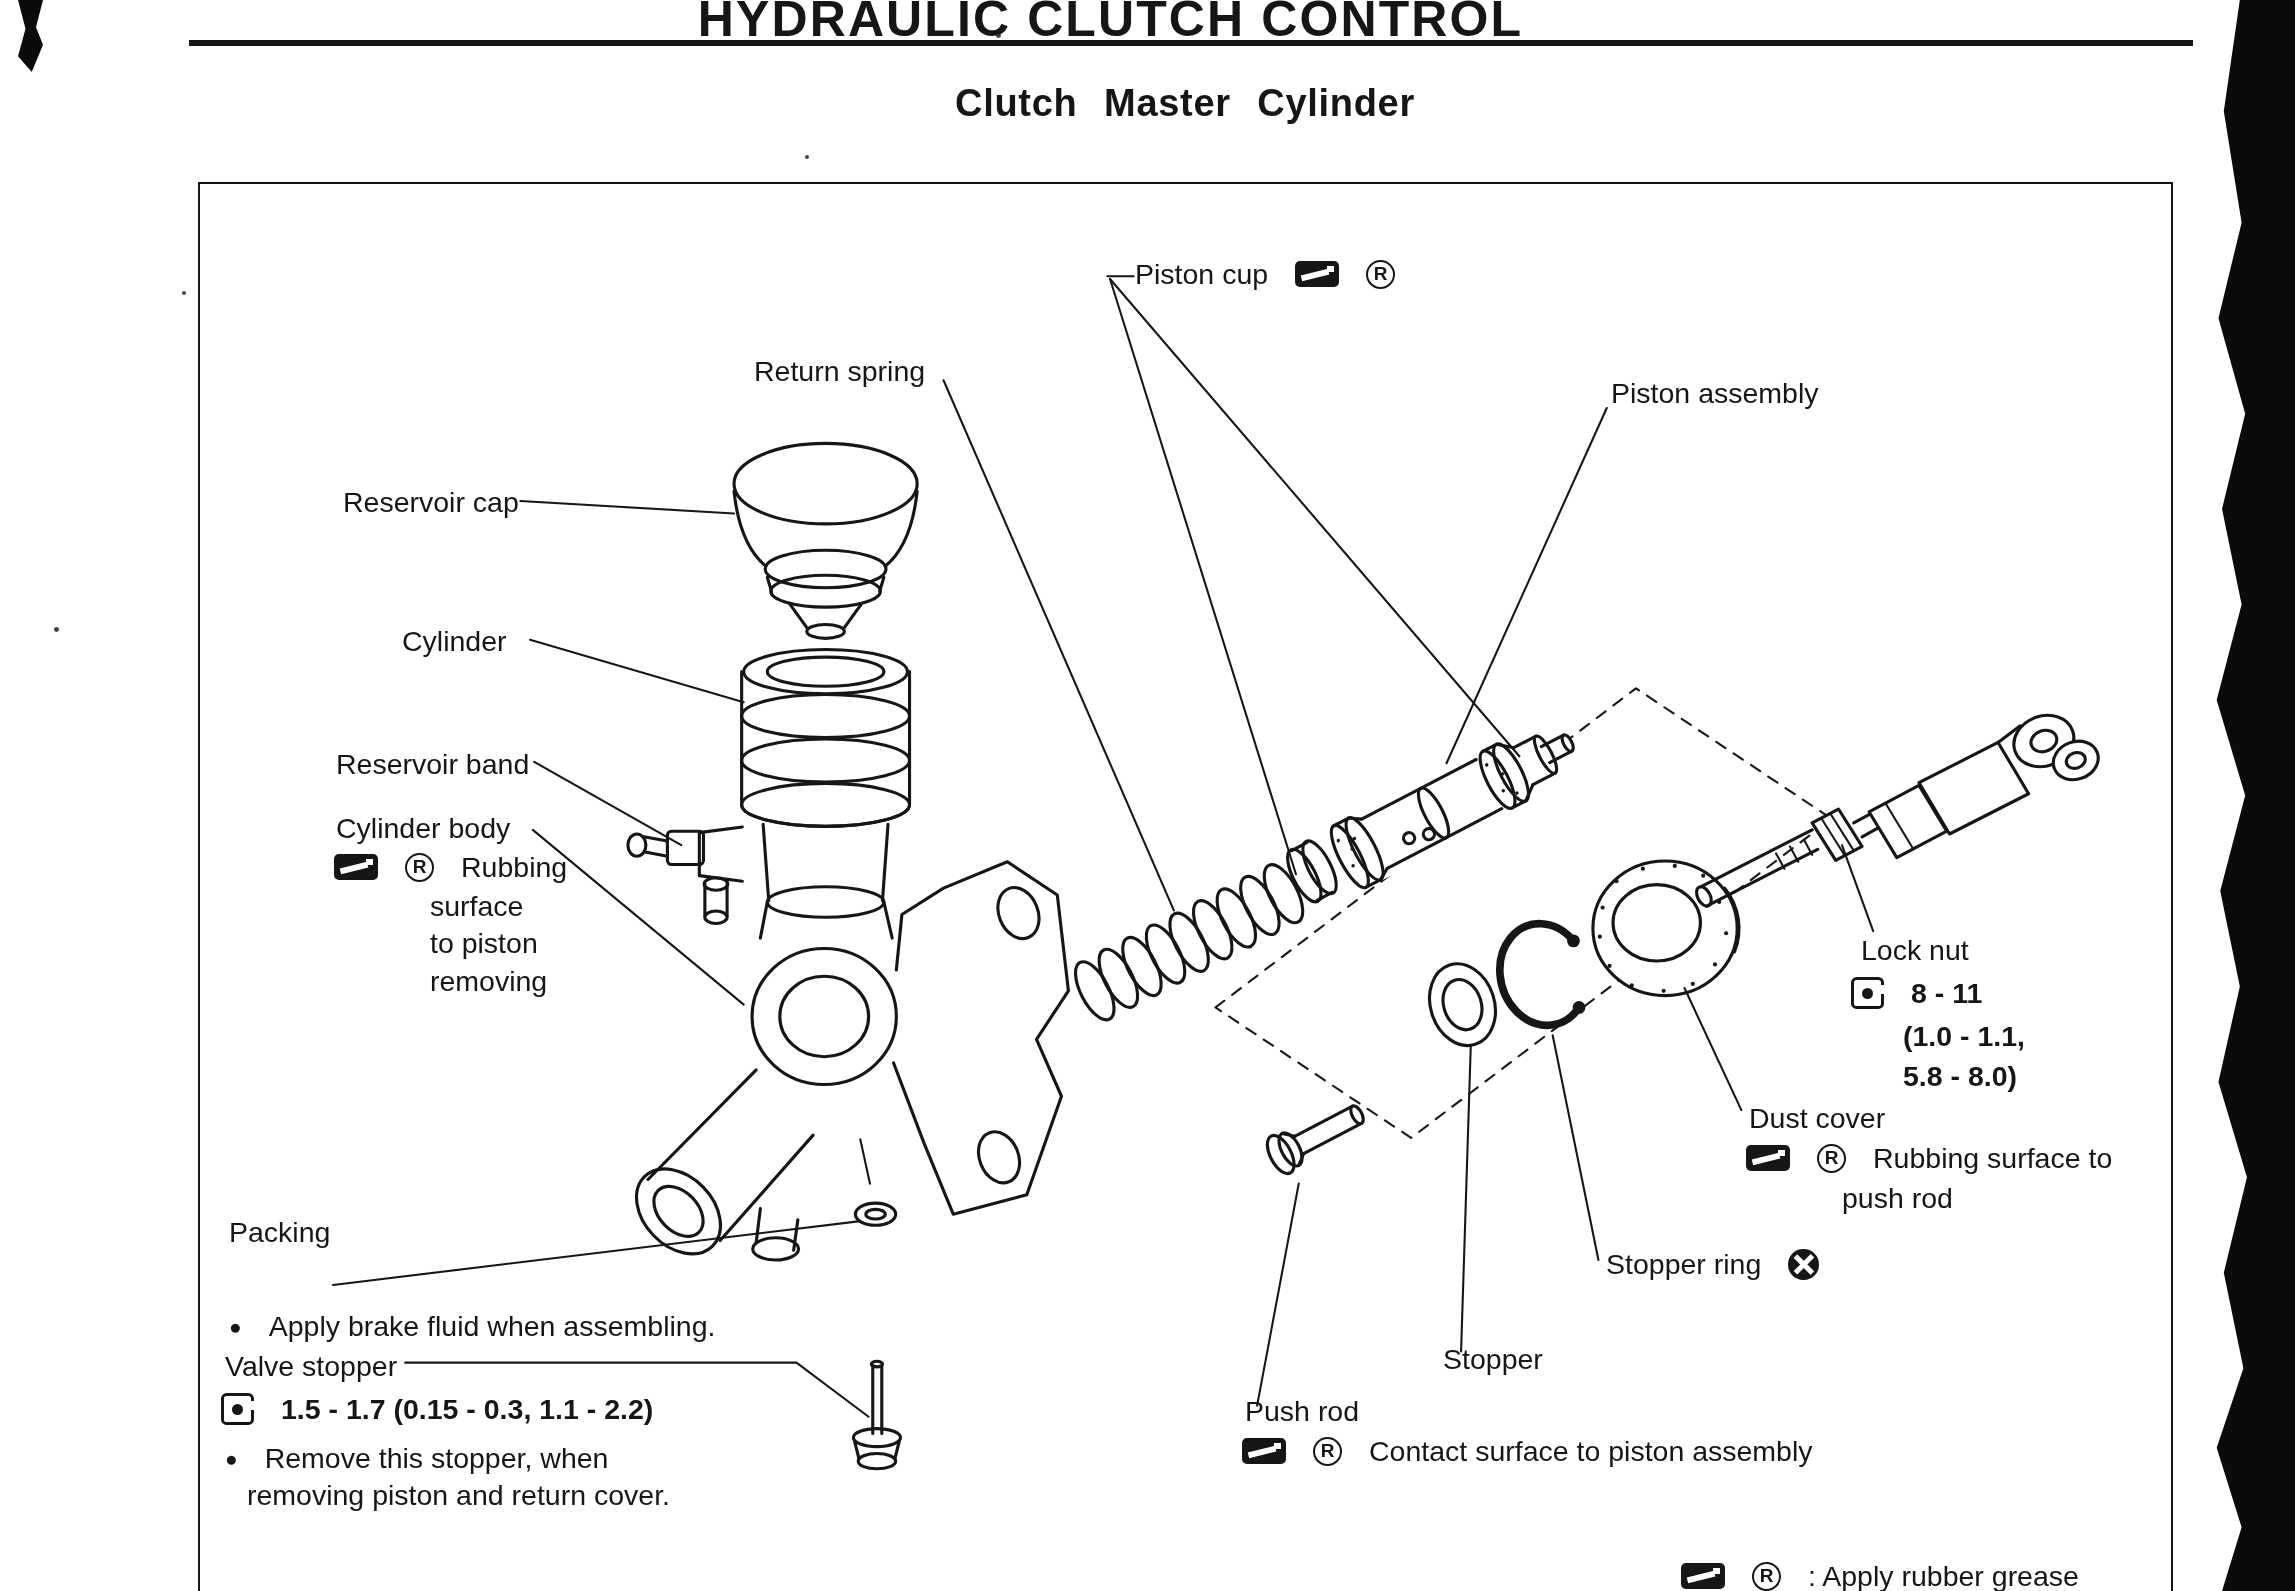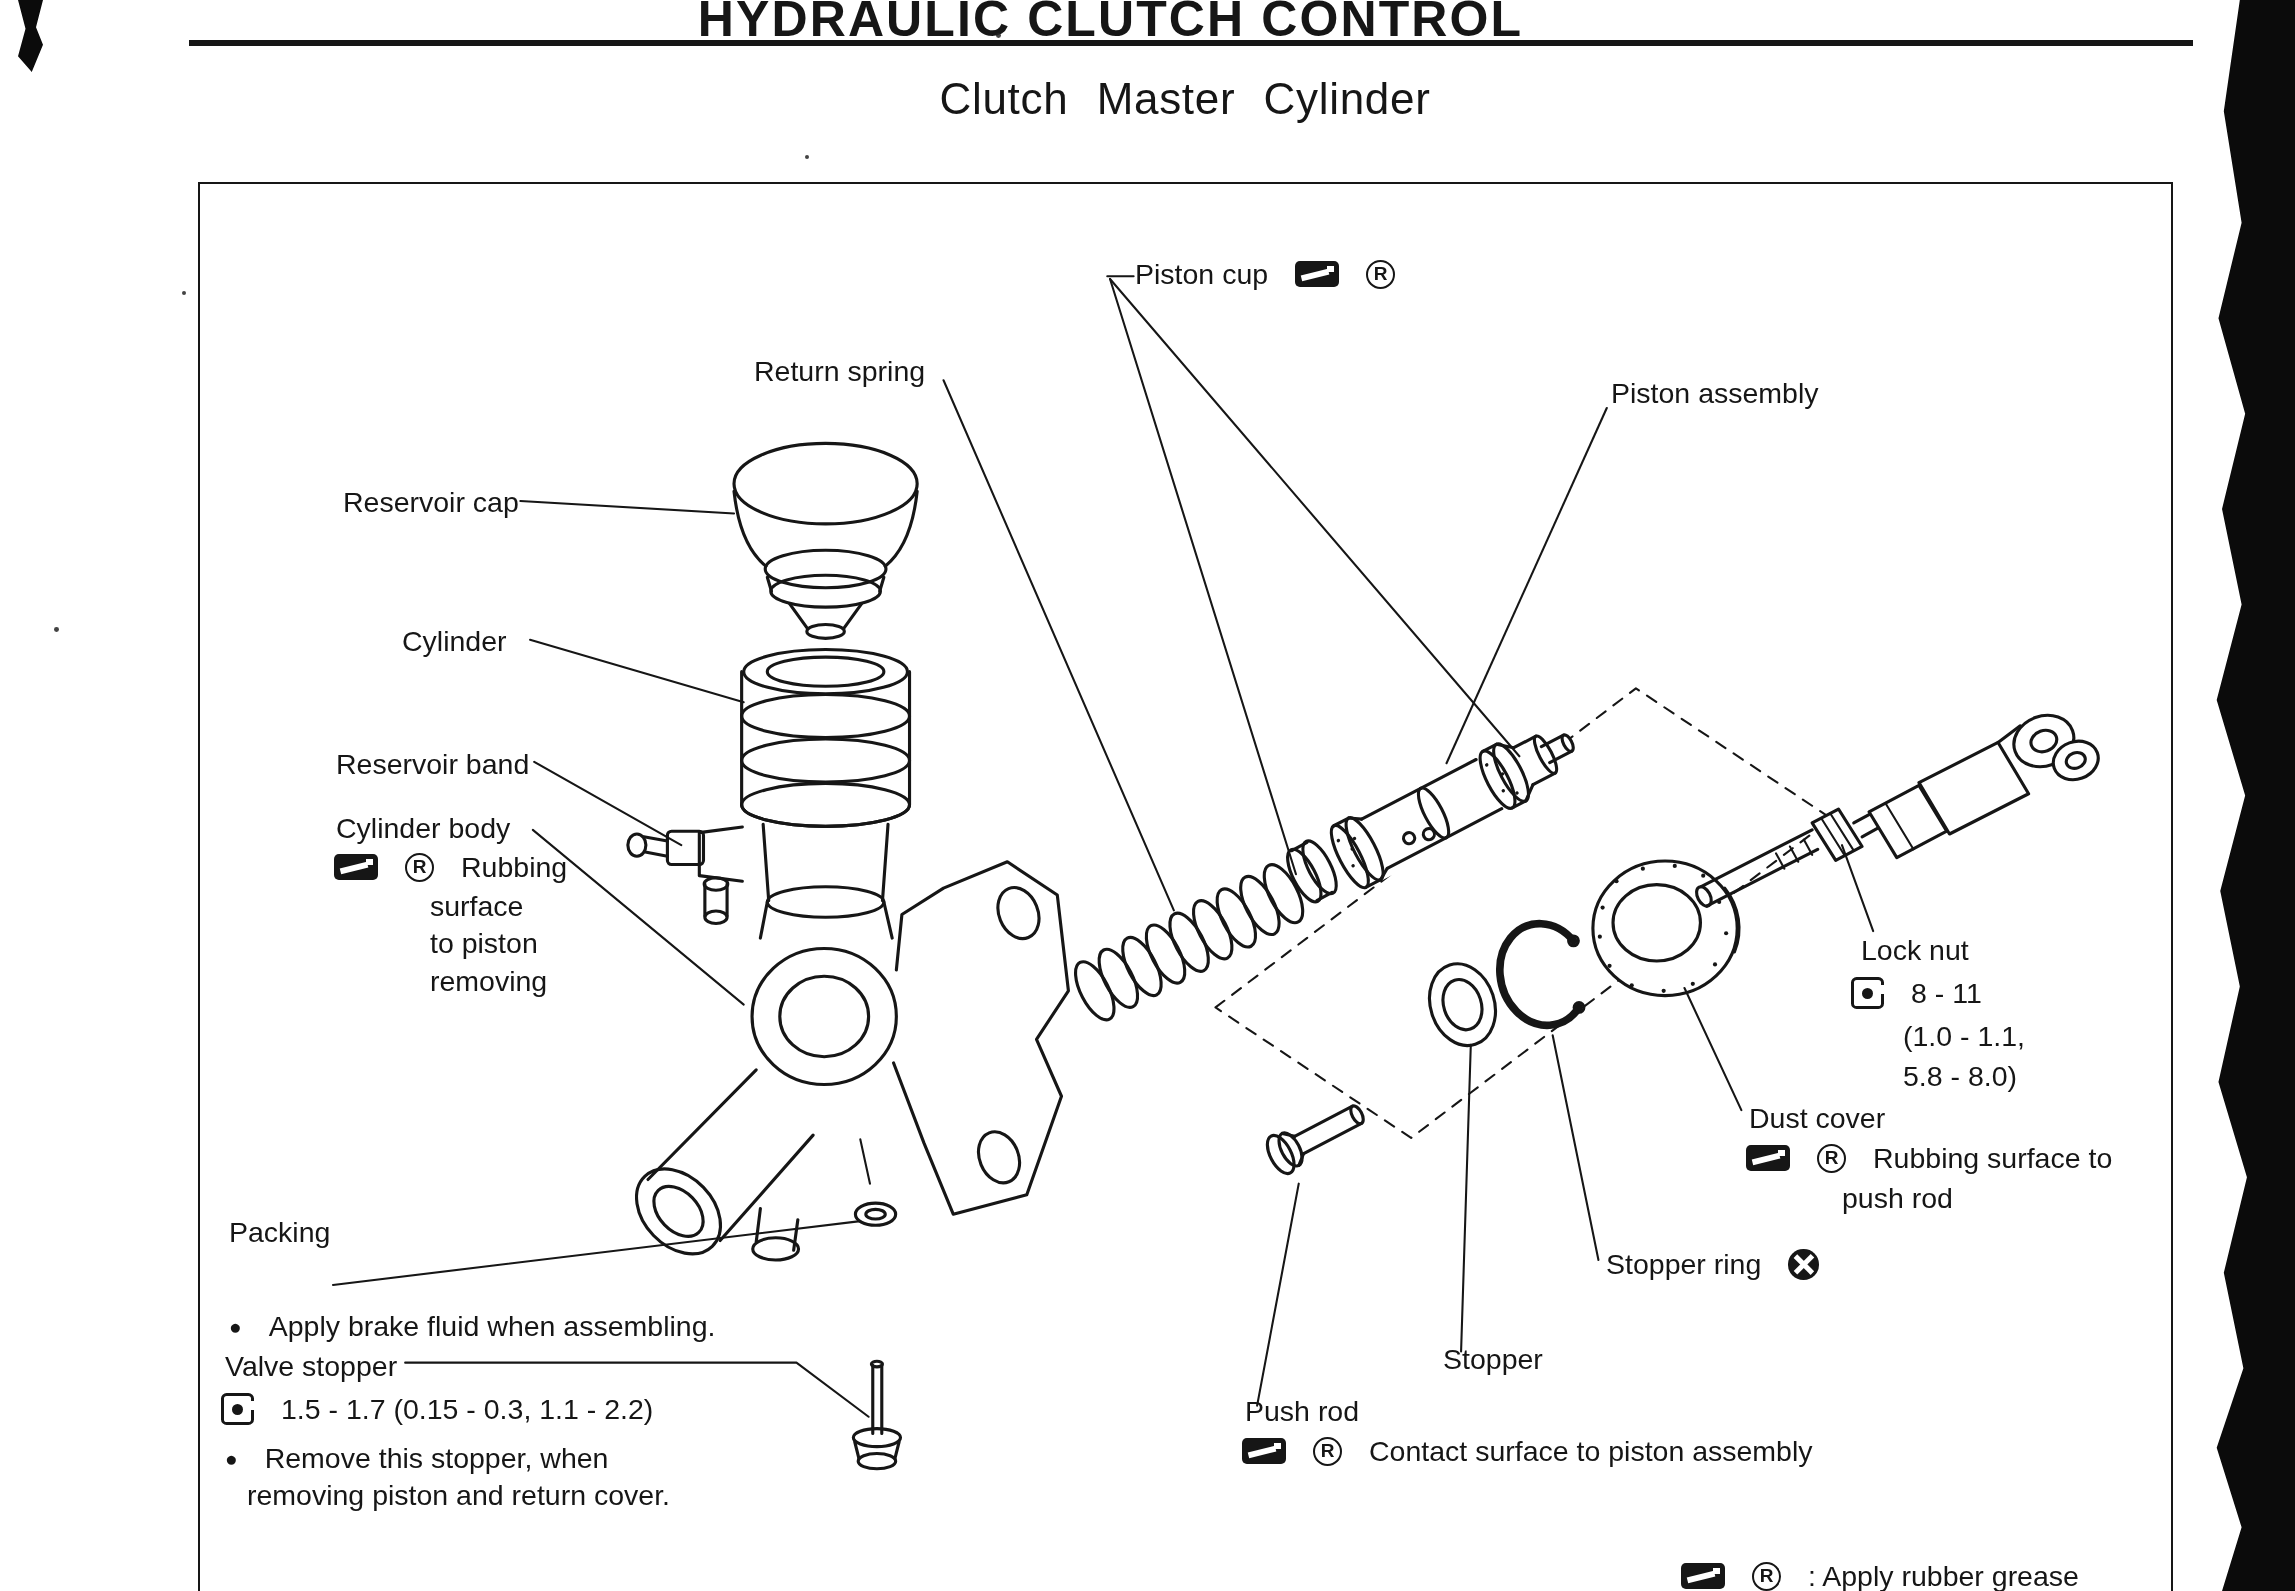--- a/index.html
+++ b/index.html
@@ -8,33 +8,33 @@
     position:relative; width:2295px; height:1591px;
     background:#ffffff; overflow:hidden;
     font-family:"Liberation Sans", sans-serif; color:#161616;
   }
   .header-title {
     position:absolute; top:-9.7px; left:0; width:2221px; text-align:center;
     font-size:50px; font-weight:700; letter-spacing:2.1px; white-space:nowrap;
   }
   .header-rule { position:absolute; left:189px; top:40px; width:2004px; height:6.2px; background:#161616; }
   .page-title {
-    position:absolute; left:198px; top:74px; width:1974px; text-align:center;
-    font-size:44px; font-weight:400; word-spacing:15.3px; letter-spacing:0.7px;
+    position:absolute; left:198px; top:82px; width:1974px; text-align:center;
+    font-size:38px; font-weight:700; word-spacing:15.3px; letter-spacing:0.7px;
   }
   .diagram-box {
     position:absolute; left:198px; top:182px; width:1975px; height:1527px;
     border:2.8px solid #161616;
   }
   .diagram-svg { position:absolute; left:0; top:0; }
   .callout {
     position:absolute; font-size:28.5px; white-space:nowrap;
     display:flex; align-items:center; gap:27px; line-height:1.15;
   }
-  .bold { font-weight:400; }
+  .bold { font-weight:700; }
   .bullet-txt { font-size:21px; line-height:1; }
   .grease-icon { display:inline-block; width:44px; height:26px; background:#161616; border-radius:4.9px; position:relative; flex:none; }
   .grease-icon::before { content:""; position:absolute; left:5.6px; top:11px; width:28px; height:5.6px; background:#fff; transform:rotate(-14deg); }
   .grease-icon::after  { content:""; position:absolute; right:4.9px; top:4.9px; width:7px; height:6.2px; background:#fff; }
   .r-icon {
     display:inline-flex; width:29px; height:29px; border:2.8px solid #161616; border-radius:50%;
     align-items:center; justify-content:center; font-size:19px; font-weight:700; flex:none;
   }
   .torque-icon { display:inline-block; width:33px; height:32px; border:3.5px solid #161616; border-radius:5.6px; position:relative; flex:none; background:#fff; }
   .torque-icon::before { content:""; position:absolute; left:50%; top:50%; width:11px; height:11px; margin:-5.6px 0 0 -5.6px; background:#161616; border-radius:50%; }

